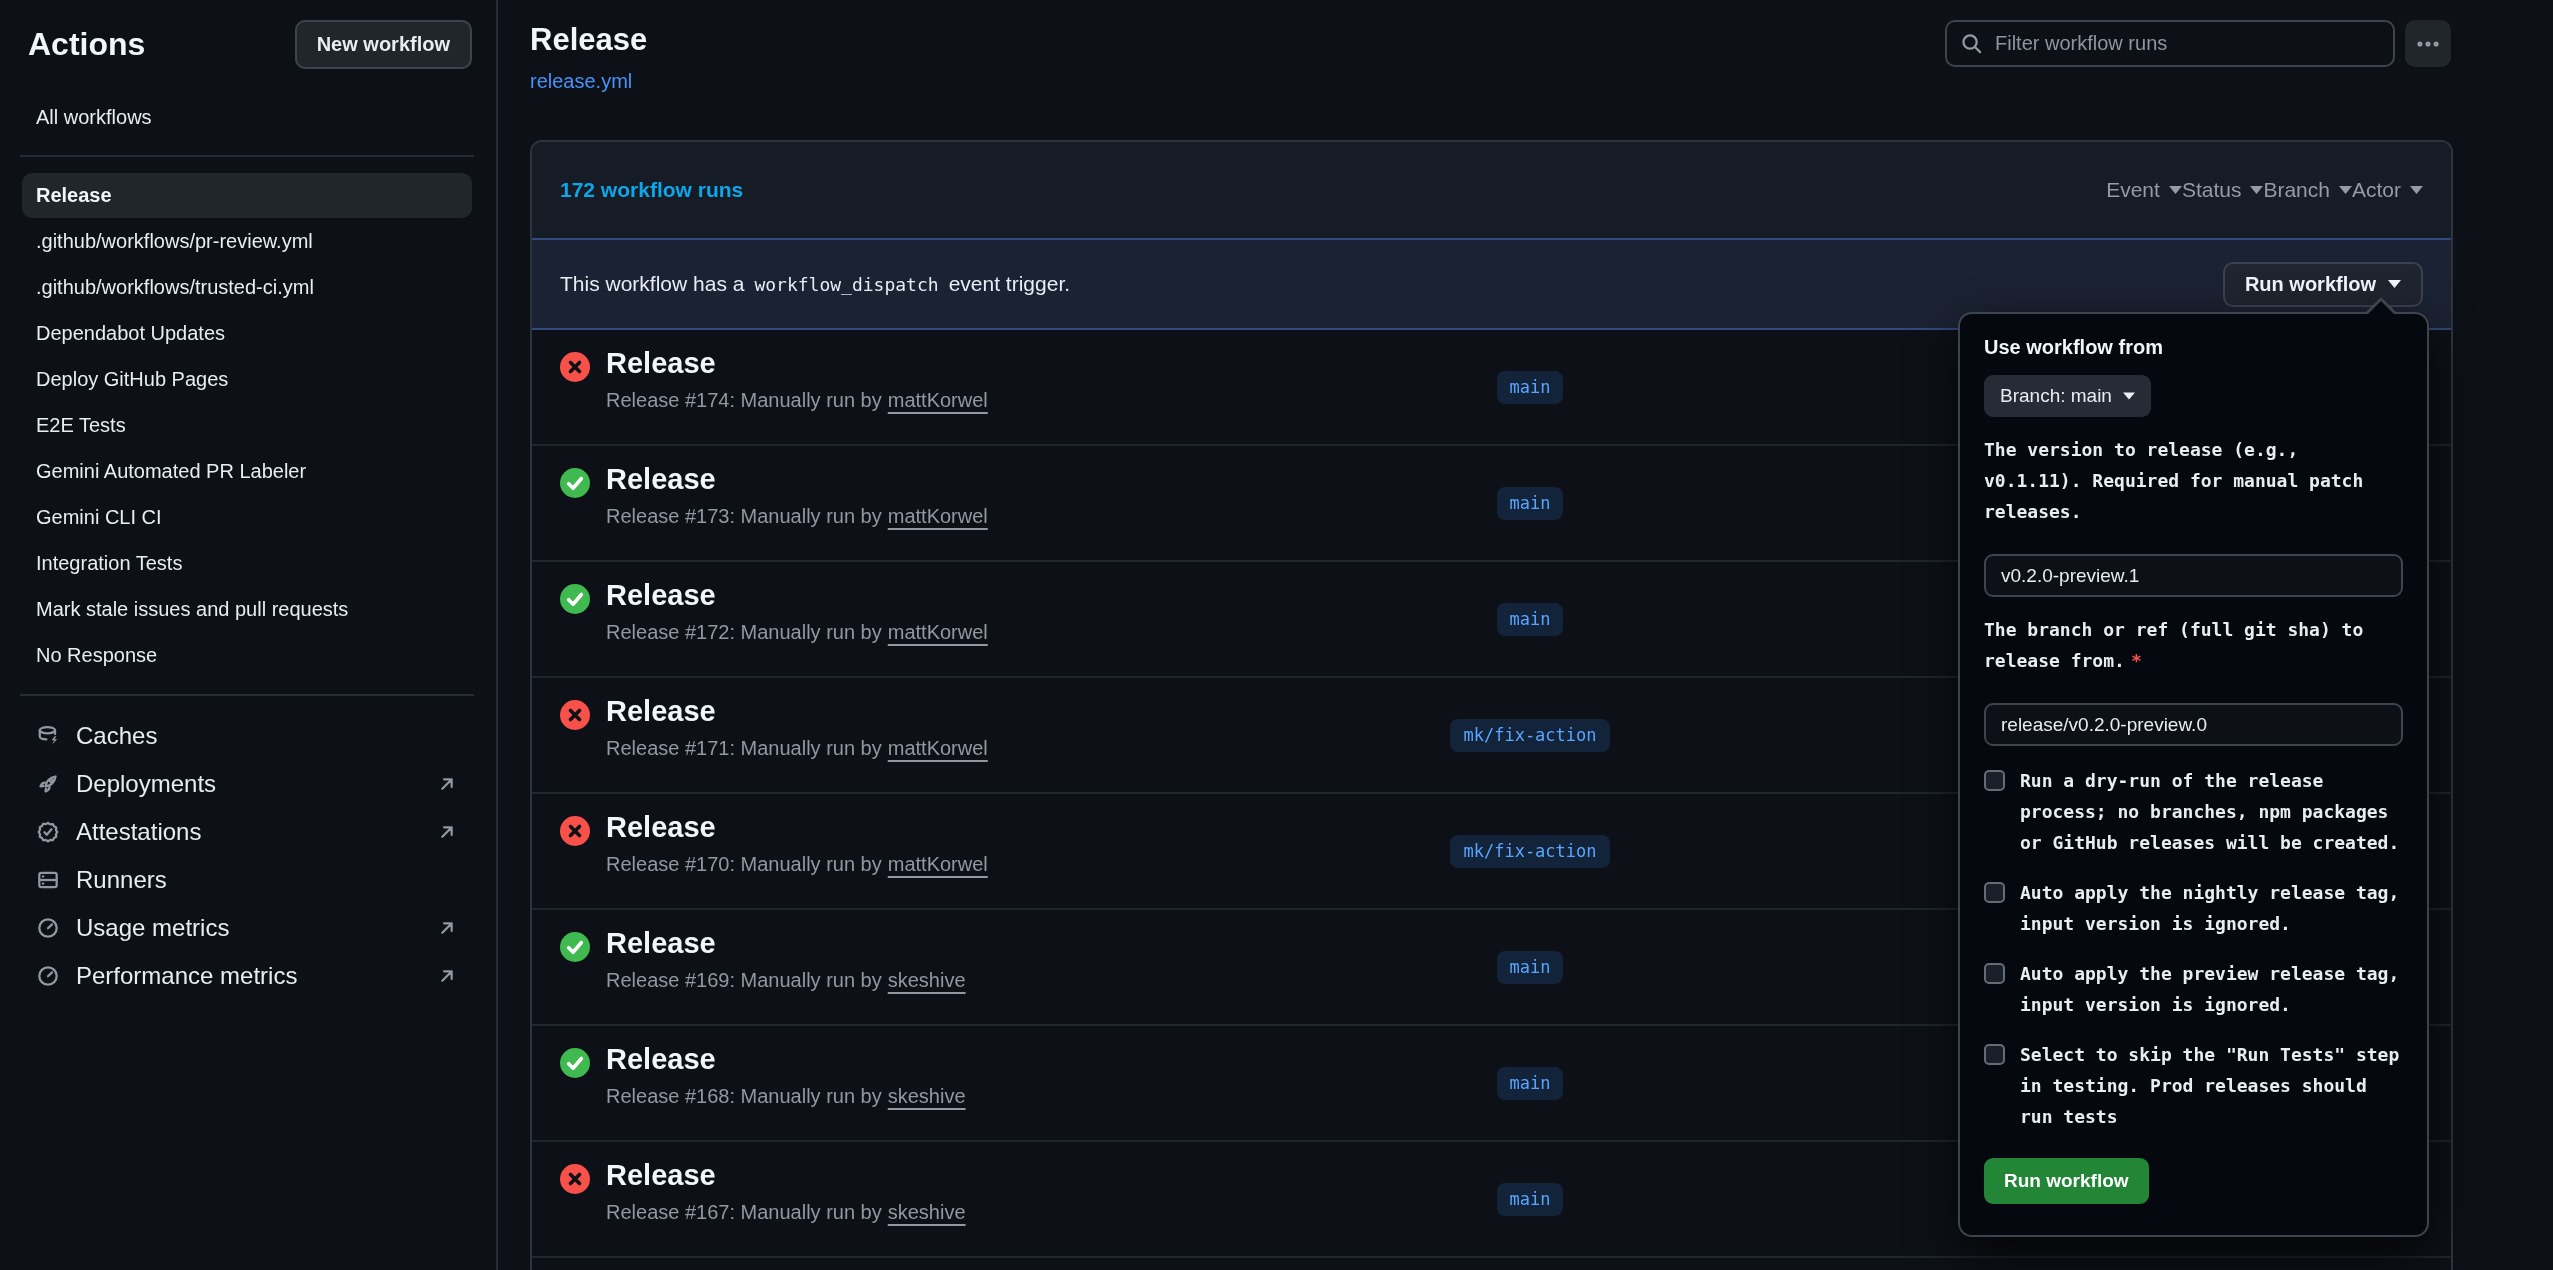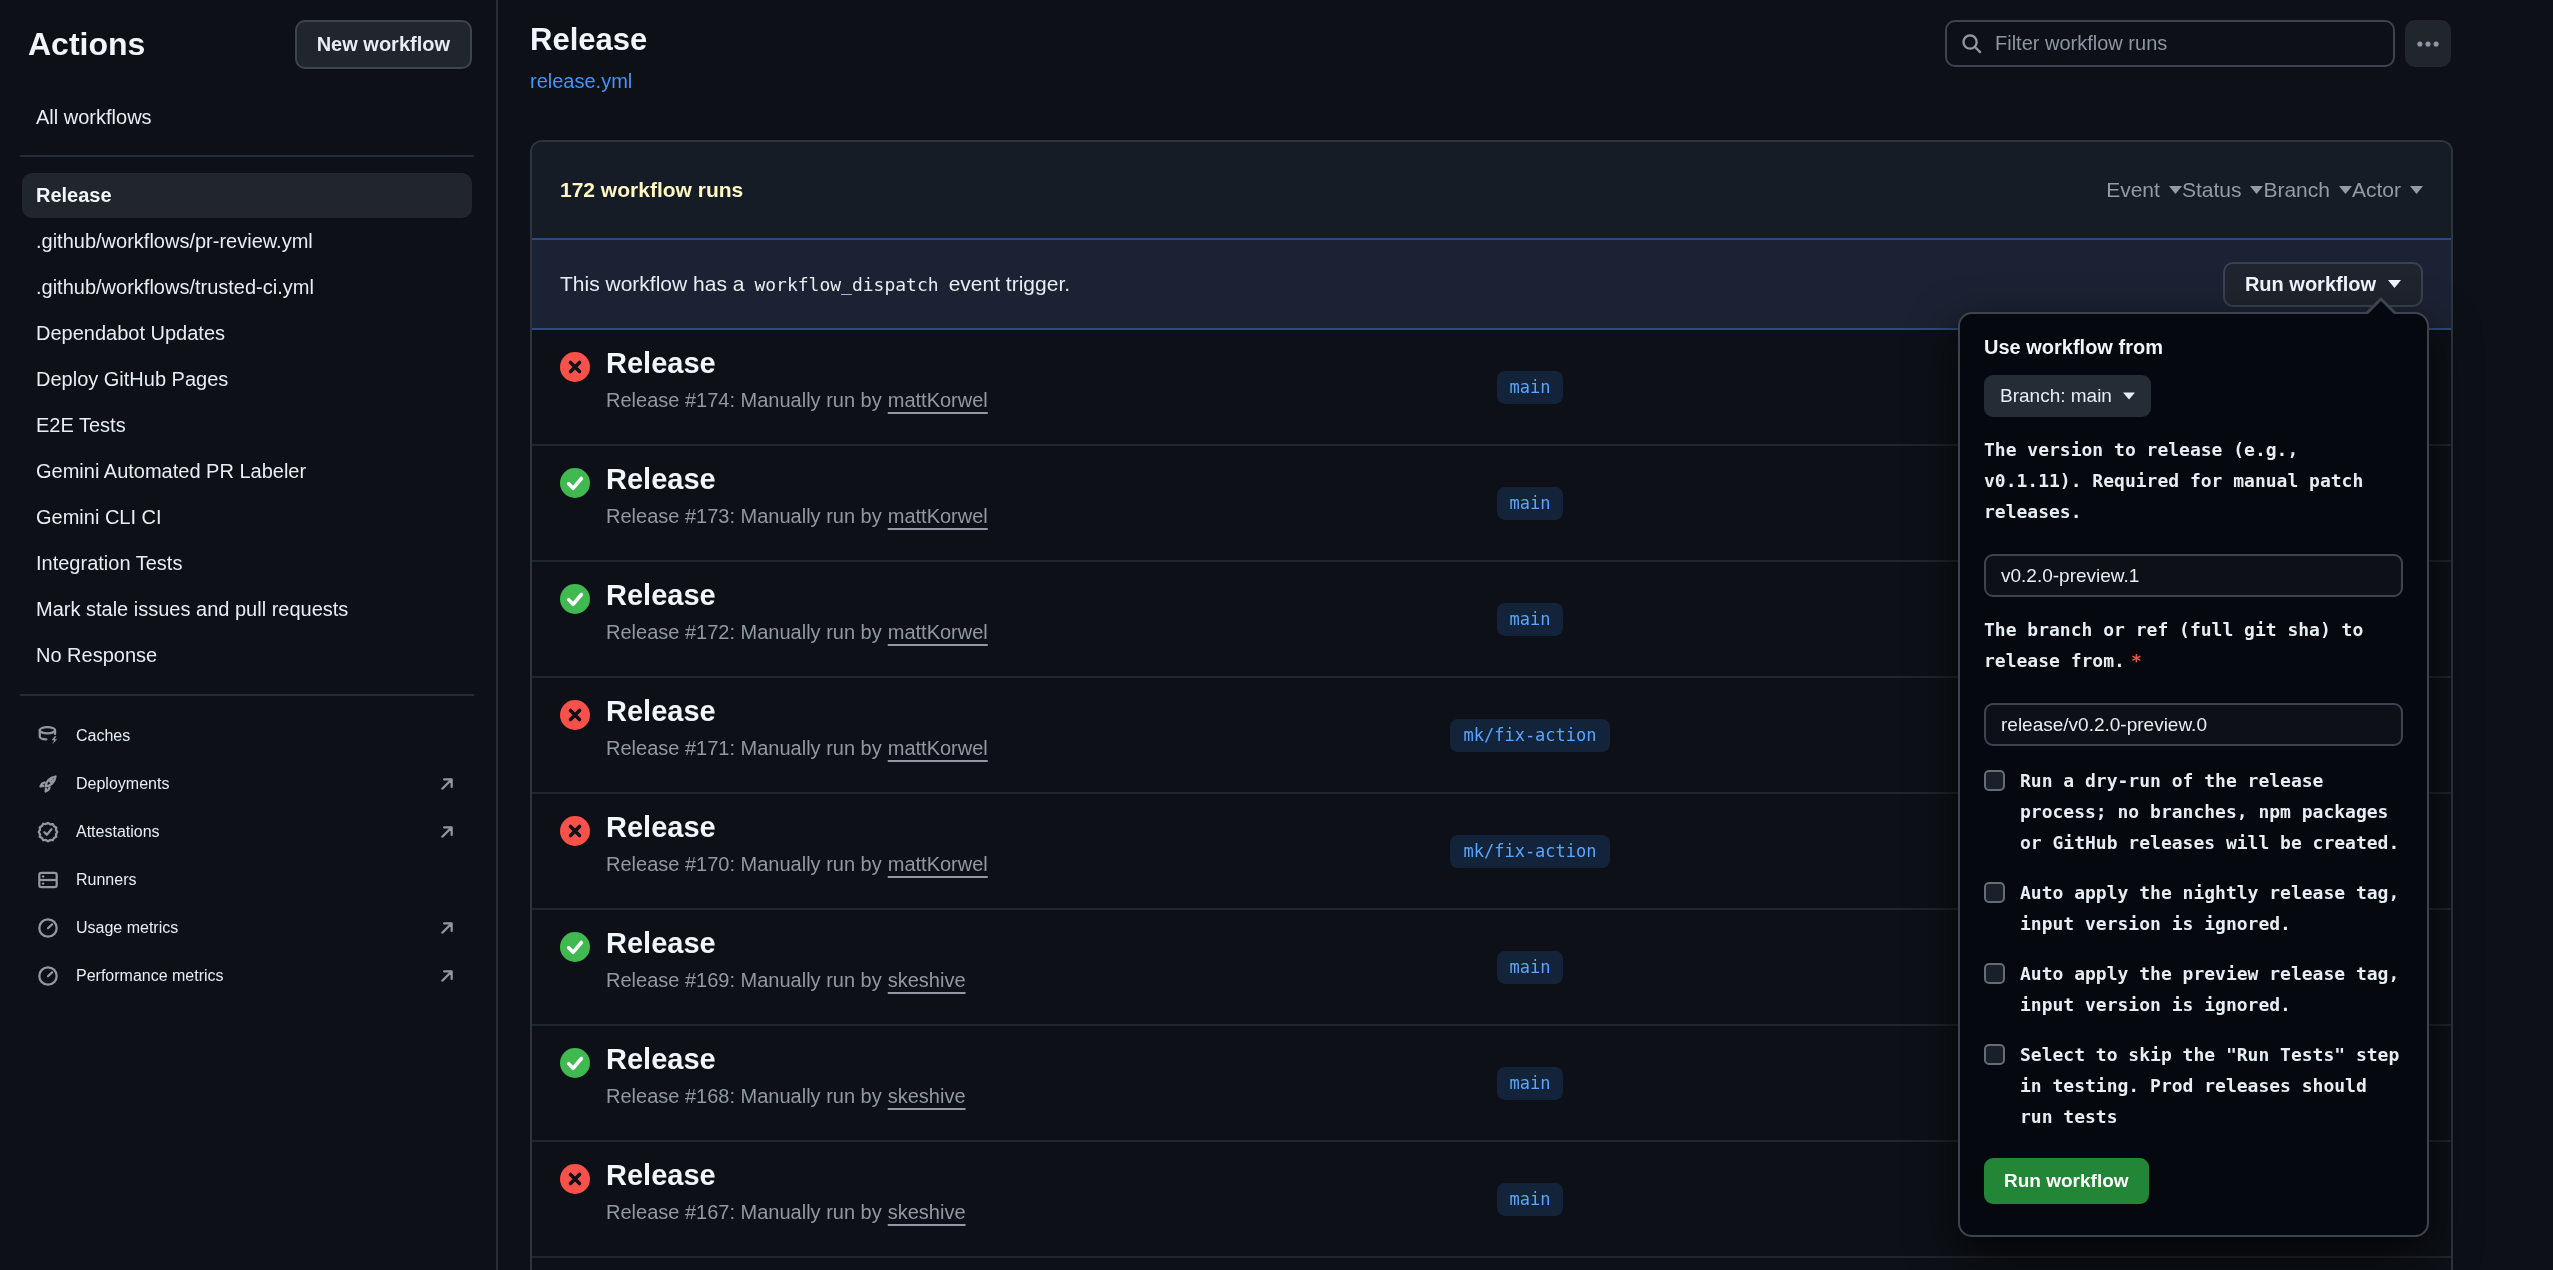--- a/index.html
+++ b/index.html
@@ -23,21 +23,21 @@
   .btn{background:#21262d; border:2px solid #3d444d; border-radius:10px; color:#e6edf3;}
   .btn-new-wf{font-size:20px; font-weight:600; padding:11px 20px;}
   .nav-item{display:block; font-size:20px; color:#e6edf3; padding:11px 14px; border-radius:10px; margin:2px 0; line-height:1.1;}
   .all-wf{margin-top:26px;}
   .divider{border:none; border-top:2px solid #262c36; margin:16px -2px;}
   .wf-item{position:relative; display:block; font-size:20px; padding:11px 14px; border-radius:10px; margin:1px 0; height:45px; white-space:nowrap; overflow:hidden;}
   .wf-item[data-selected="true"]{background:rgba(177,186,196,0.12); font-weight:700; color:#f0f6fc;}
   .wf-item[data-selected="true"]::before{content:""; position:absolute; left:-16px; top:9px; bottom:9px; width:7px; border-radius:6px; background:#3b6fd6;}
   .show-more{display:block; font-size:20px; color:var(--accent); padding:11px 14px;}
   .mgmt-label{font-size:18px; font-weight:700; color:#949ba5; padding:6px 14px 10px;}
-  .mgmt-item{display:flex; align-items:center; gap:16px; height:48px; padding:0 14px; border-radius:10px; font-size:16px; color:#e6edf3;}
+  .mgmt-item{display:flex; align-items:center; gap:16px; height:48px; padding:0 14px; border-radius:10px; font-size:24px; color:#e6edf3;}
   .mgmt-icon{color:#9198a1; width:24px; height:24px;}
   .mgmt-icon svg{display:none; width:24px; height:24px;}
   .mgmt-icon[data-icon="cache-icon"]    .i-cache{display:block;}
   .mgmt-icon[data-icon="rocket-icon"]   .i-rocket{display:block;}
   .mgmt-icon[data-icon="verified-icon"] .i-verified{display:block;}
   .mgmt-icon[data-icon="server-icon"]   .i-server{display:block;}
   .mgmt-icon[data-icon="meter-icon"]    .i-meter{display:block;}
   .ext-arrow{margin-left:auto; color:#9198a1; display:none;}
   .mgmt-item[data-ext="true"] .ext-arrow{display:block;}
 
@@ -48,21 +48,21 @@
   .top-actions{position:absolute; left:1945px; top:20px; width:508px; display:flex; gap:10px;}
   .filter-wrap{position:relative; width:450px;}
   .filter-wrap .search-ic{position:absolute; left:15px; top:12px; color:#9198a1;}
   .filter-input{width:450px; height:47px; background:transparent; border:2px solid #3d444d; border-radius:10px; color:#e6edf3; font-size:20px; padding:0 14px 0 48px; outline:none;}
   .filter-input::placeholder{color:#8d96a0;}
   .kebab-btn{width:46px; height:47px; background:#21262d; border-radius:10px; display:flex; align-items:center; justify-content:center; color:#9198a1;}
 
   
   .panel{position:absolute; left:530px; top:140px; width:1923px; height:1130px; border:2px solid #2e343d; border-bottom:none; border-radius:12px 12px 0 0; overflow:hidden;}
   .panel-head{height:96px; background:#161c26; display:flex; align-items:center; padding:0 28px;}
-  .runs-count{font-size:21px; font-weight:700; color:#fef9c3;}
+  .runs-count{font-size:21px; font-weight:700; color:#0ea5e9;}
   .filters{margin-left:auto; display:flex; }
   .filter-dd{display:flex; align-items:center; gap:9px; font-size:21px; color:#949ba5;}
   .banner{height:92px; background:#1b2233; border-top:2px solid #2f4a7e; border-bottom:2px solid #2f4a7e; display:flex; align-items:center; padding:0 28px; font-size:21px; color:#e6edf3;}
   .banner code{font-family:"DejaVu Sans Mono","Liberation Mono",monospace; font-size:18px; margin:0 10px;}
   .btn-run-banner{margin-left:auto; display:flex; align-items:center; gap:12px; font-size:20px; font-weight:700; height:45px; padding:0 20px; background:#1f242e; border:2px solid #3a4150; border-radius:10px; color:#f0f6fc;}
   .caret{color:inherit;}
 
   .run-row{height:116px; border-bottom:2px solid #20262e; display:flex; padding:0 28px; position:relative;}
   .status-icon{width:30px; height:30px; margin:22px 16px 0 0; flex:none;}
   .status-icon svg{display:none; width:30px; height:30px;}

